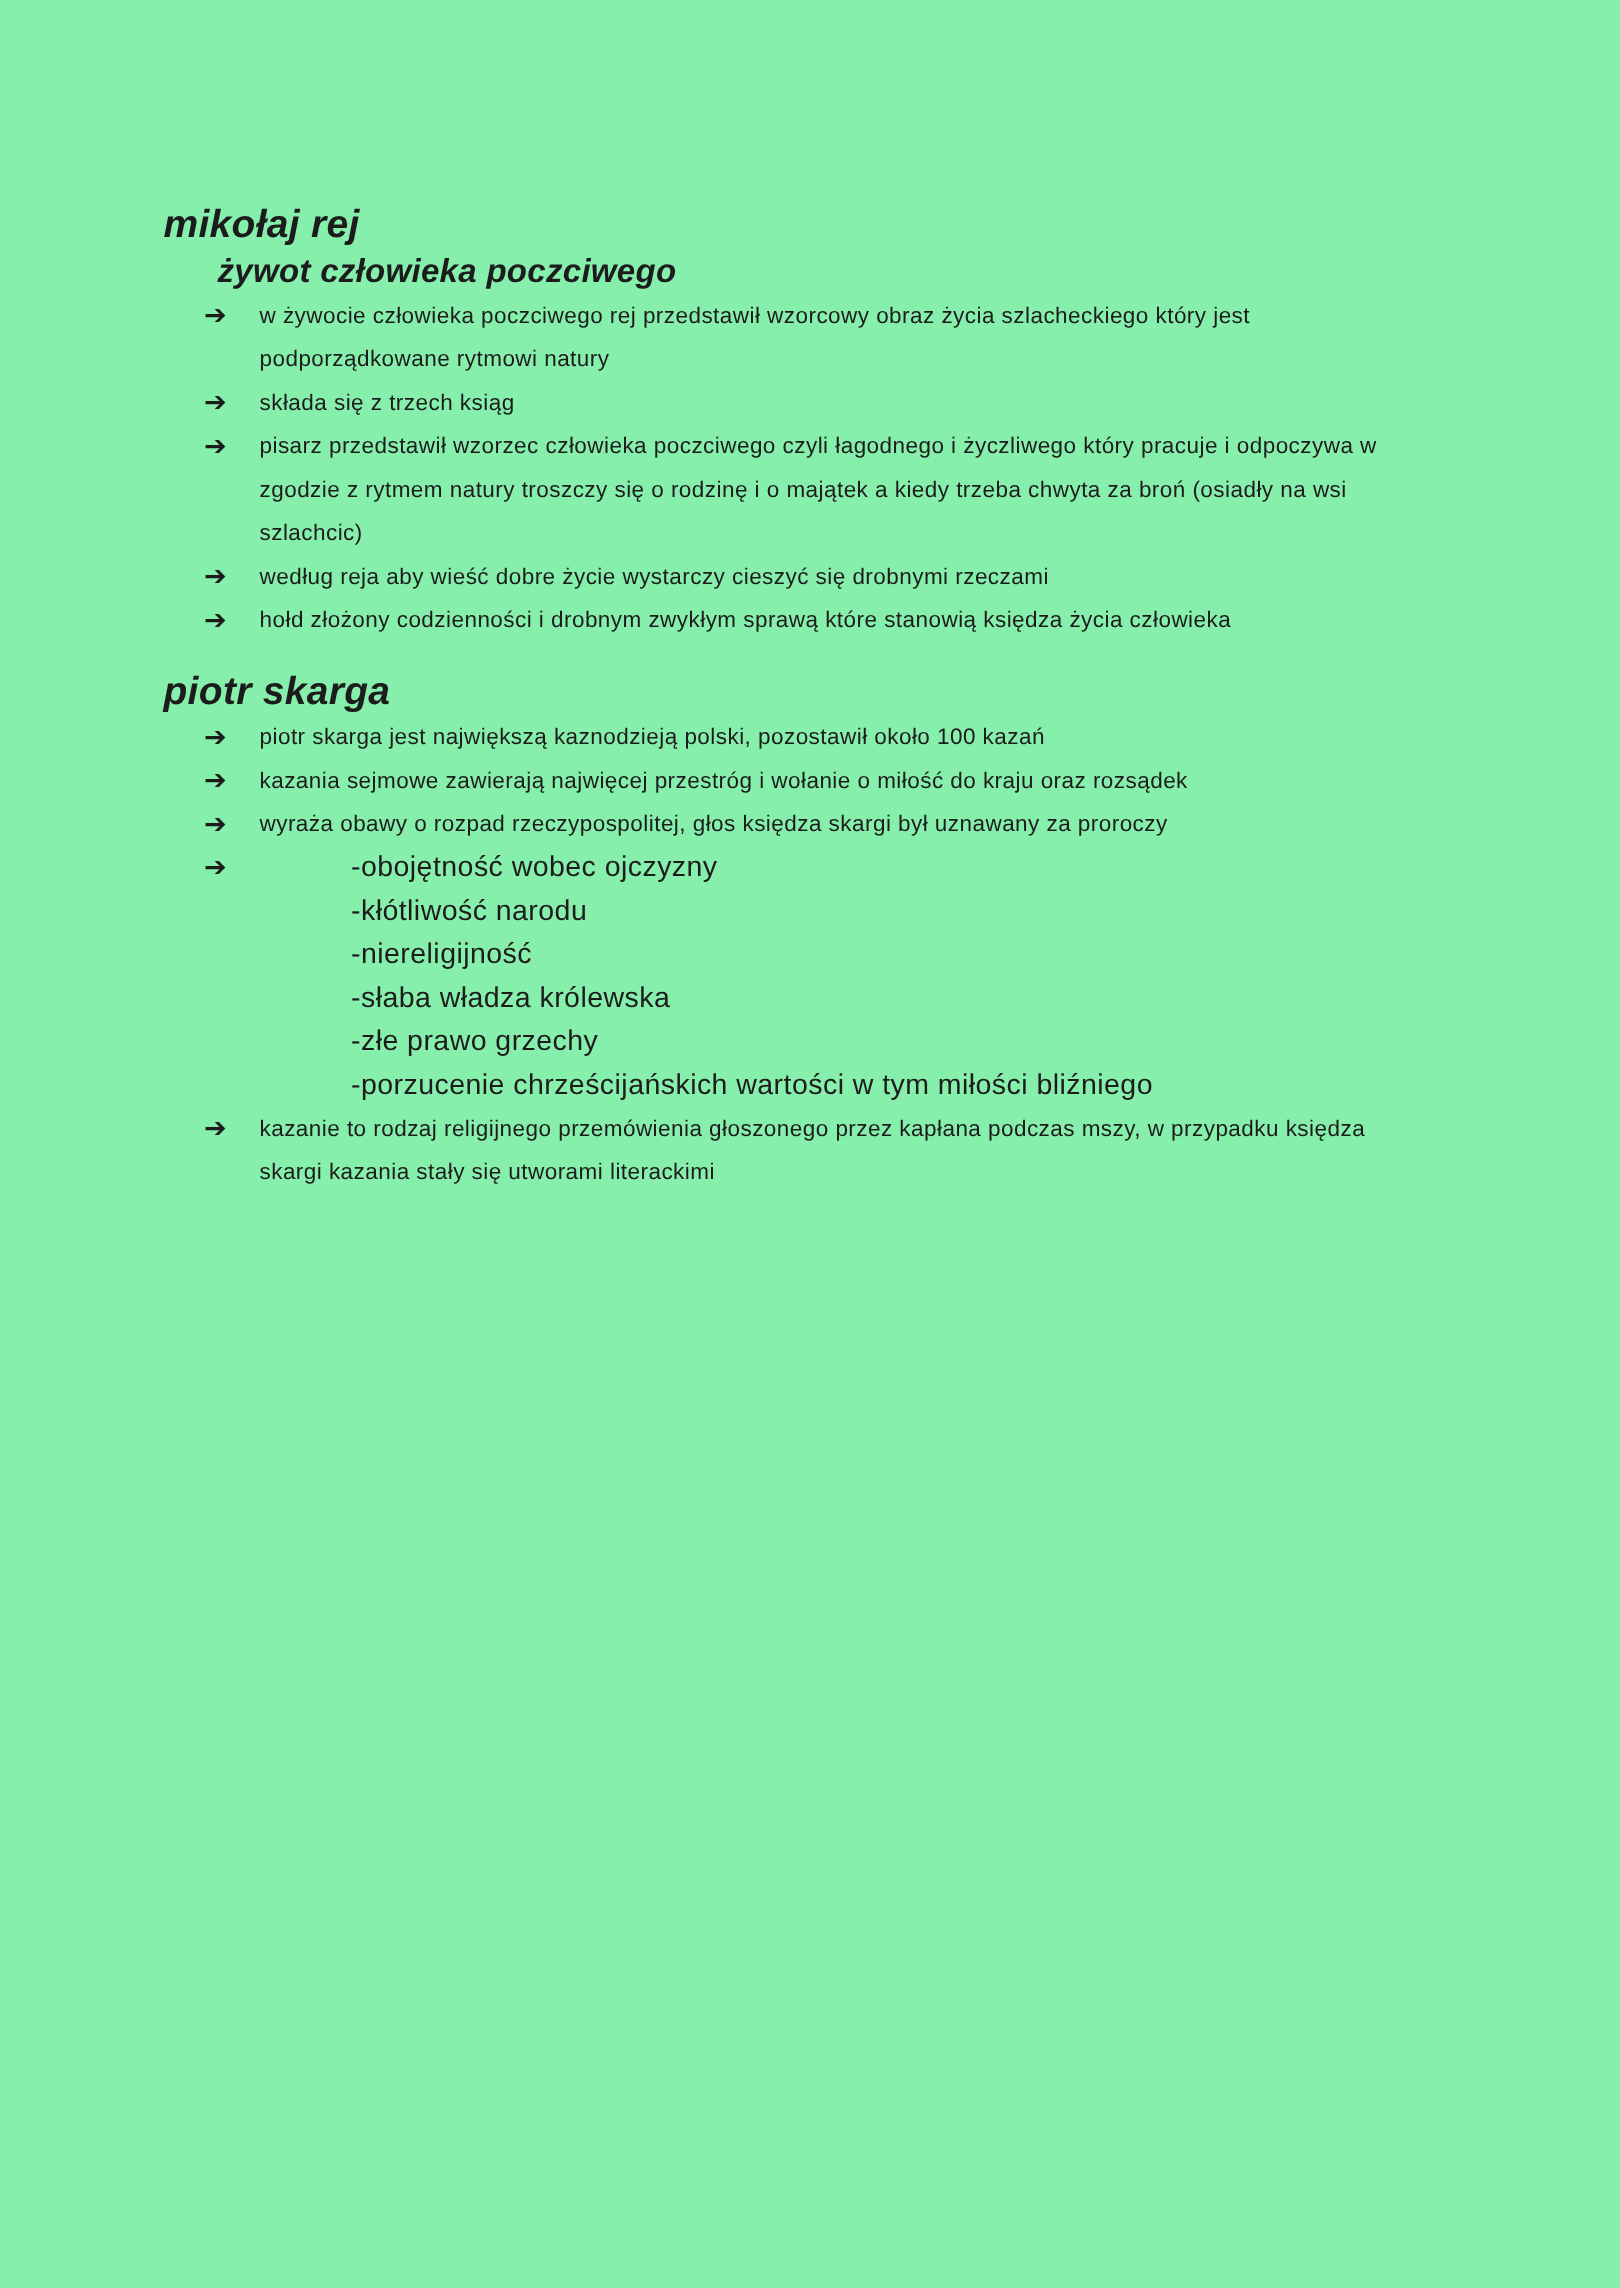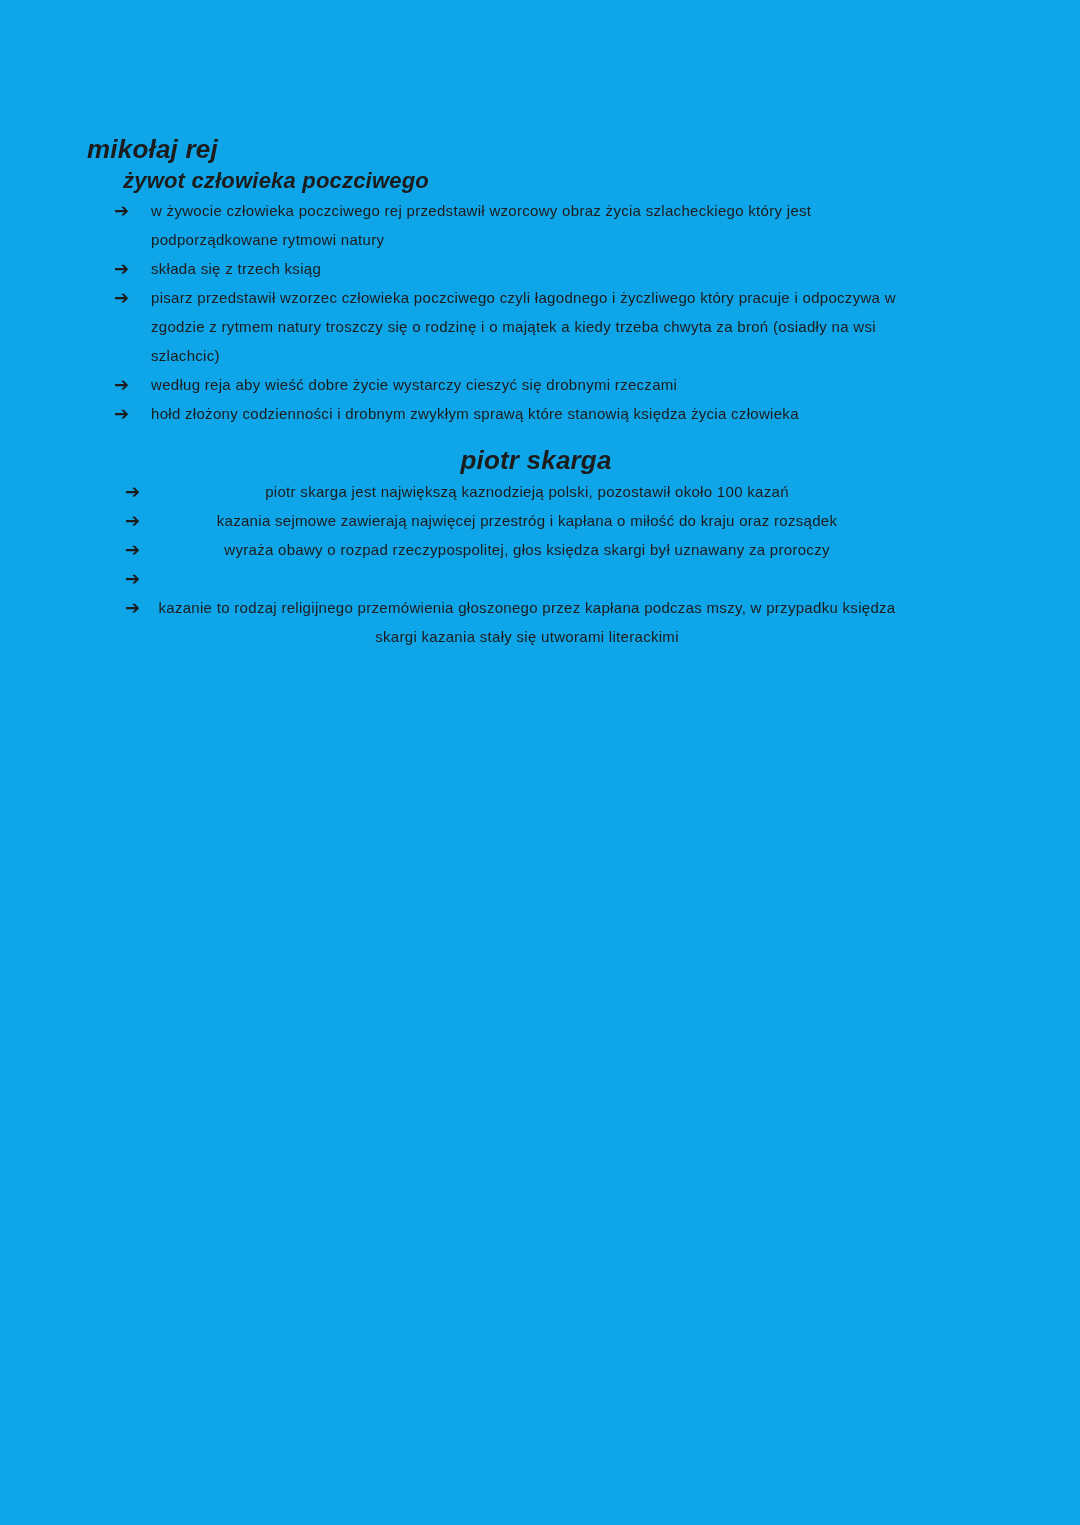--- a/index.html
+++ b/index.html
@@ -11,26 +11,25 @@
     width: 1080px;
     min-height: 1525px;
     font-family: "Liberation Sans", sans-serif;
     color: #1c1c1c;
     -webkit-font-smoothing: antialiased;
   }
   .page {
     box-sizing: border-box;
     width: 1080px;
     min-height: 1525px;
-    padding: 133px 95px 60px 87px;
-    background: #0ea5e9;
+    padding: 133px 95px 60px 109px;
+    background: #86efac;
   }
   .section + .section {
     margin-top: 16px;
-    text-align: center;
   }
   .heading {
     margin: 0;
     font-size: 26px;
     line-height: 33px;
     font-weight: bold;
     font-style: italic;
     letter-spacing: 0.2px;
   }
   .subheading {
@@ -130,36 +129,49 @@
     <span class="marker">➔</span>
     <div class="bullet-body">
       <span class="bullet-text">piotr skarga jest największą kaznodzieją polski, pozostawił około 100 kazań</span>
       <div class="subitems"></div>
     </div>
   </div>
 
   <div class="bullet">
     <span class="marker">➔</span>
     <div class="bullet-body">
-      <span class="bullet-text">kazania sejmowe zawierają najwięcej przestróg i kapłana o miłość do kraju oraz rozsądek</span>
+      <span class="bullet-text">kazania sejmowe zawierają najwięcej przestróg i wołanie o miłość do kraju oraz rozsądek</span>
       <div class="subitems"></div>
     </div>
   </div>
 
   <div class="bullet">
     <span class="marker">➔</span>
     <div class="bullet-body">
       <span class="bullet-text">wyraża obawy o rozpad rzeczypospolitej, głos księdza skargi był uznawany za proroczy</span>
       <div class="subitems"></div>
     </div>
   </div>
 
   <div class="bullet">
     <span class="marker">➔</span>
     <div class="bullet-body">
+      <div class="subitems">
+  <div class="subitem">-obojętność wobec ojczyzny</div>
+
+  <div class="subitem">-kłótliwość narodu</div>
+
+  <div class="subitem">-niereligijność</div>
+
+  <div class="subitem">-słaba władza królewska</div>
+
+  <div class="subitem">-złe prawo grzechy</div>
+
+  <div class="subitem">-porzucenie chrześcijańskich wartości w tym miłości bliźniego</div>
+</div>
     </div>
   </div>
 
   <div class="bullet">
     <span class="marker">➔</span>
     <div class="bullet-body">
       <span class="bullet-text">kazanie to rodzaj religijnego przemówienia głoszonego przez kapłana podczas mszy, w przypadku księdza skargi kazania stały się utworami literackimi</span>
       <div class="subitems"></div>
     </div>
   </div>

